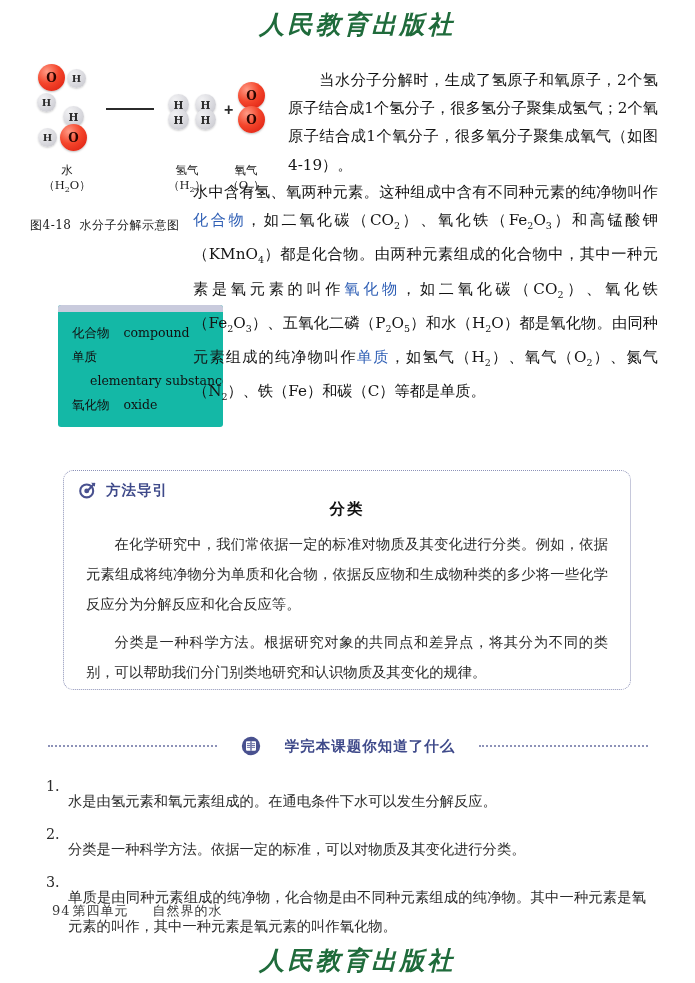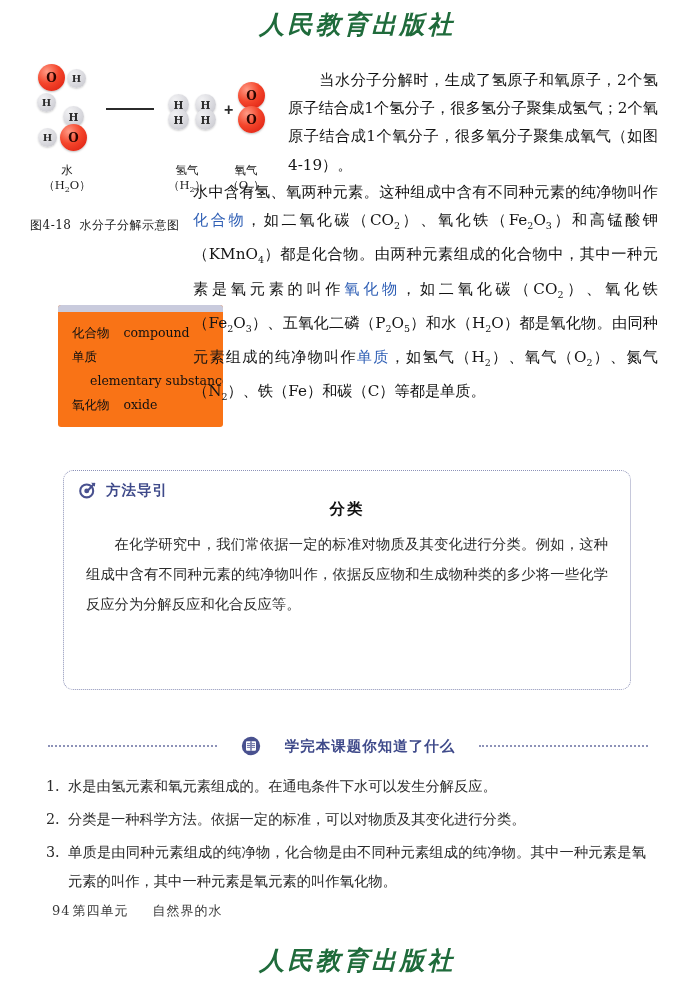--- a/index.html
+++ b/index.html
@@ -80,21 +80,21 @@
     font-family: "DejaVu Serif","Liberation Serif", serif;
     letter-spacing: .5px;
   }
   .fig-caption .fig-no { margin-right: 8px; }
 
   
   #glossary {
     position:absolute;
     left: 58px; top: 305px;
     width: 165px;
-    background: #f97316;
+    background: #14b8a6;
     border-radius: 3px;
     padding: 16px 0 10px 14px;
     overflow: hidden;
   }
   #glossary::before {
     content:"";
     position:absolute; left:0; top:0; right:0; height: 7px;
     background:#c9cbdd;
   }
   .gl-row {
@@ -185,21 +185,21 @@
 
   #summary-list {
     position:absolute; left: 46px; top: 772px; width: 600px;
     font-family:"DejaVu Serif","Liberation Serif", serif;
     font-size: 14.3px;
     line-height: 29px;
     color:#2b2b2b;
   }
   .sum-item { display:flex; margin-bottom: 4px; }
   .sum-num { width: 22px; flex: 0 0 22px; }
-  .sum-txt { flex: 1 1 auto; text-align: justify; }
+  .sum-txt { flex: 1 1 auto; text-align: justify; margin-top: 15px; }
 
   
   #footer {
     position:absolute; left: 52px; top: 902px;
     font-size: 13px;
     font-family:"DejaVu Serif","Liberation Serif", serif;
     color:#3a3a3a;
     letter-spacing: 1px;
   }
   #footer .pg { margin-right: 2px; }
@@ -288,21 +288,22 @@
         <path d="M12.5 12 L20.5 3.5" stroke="#49518f" stroke-width="2.6" stroke-linecap="round" fill="none"></path>
         <path d="M16.5 2.2 L21.6 2.4 L21.4 7.4 Z" fill="#49518f"></path>
       </svg>
     </span>
     <span class="mb-head-label">方法导引</span>
   </div>
 
   <div class="mb-title">分类</div>
 
   <div class="mb-body">
-    <p>在化学研究中，我们常依据一定的标准对物质及其变化进行分类。例如，这种组成中含有不同种元素的纯净物叫作，依据反应物和生成物种类的多少将一些化学反应分为分解反应和化合反应等。</p>
+    <p>在化学研究中，我们常依据一定的标准对物质及其变化进行分类。例如，依据元素组成将纯净物分为单质和化合物，依据反应物和生成物种类的多少将一些化学反应分为分解反应和化合反应等。</p>
+    <p>分类是一种科学方法。根据研究对象的共同点和差异点，将其分为不同的类别，可以帮助我们分门别类地研究和认识物质及其变化的规律。</p>
   </div>
 </div>
 
 <div id="summary-head">
   <div class="sum-rule"></div>
   <span>
     <svg class="sum-icon" viewBox="0 0 24 24" aria-hidden="true">
       <circle cx="12" cy="12" r="11" fill="#49518f"></circle>
       <rect x="6" y="6.4" width="12" height="11.2" rx="1" fill="#ffffff"></rect>
       <path d="M12 6.4 V17.6" stroke="#49518f" stroke-width="1.5"></path>

